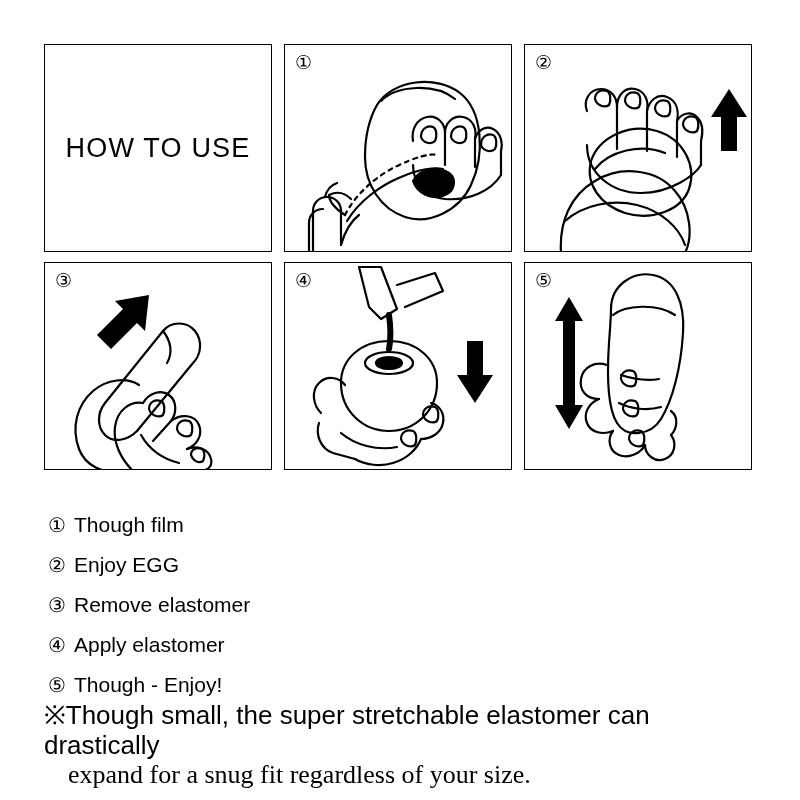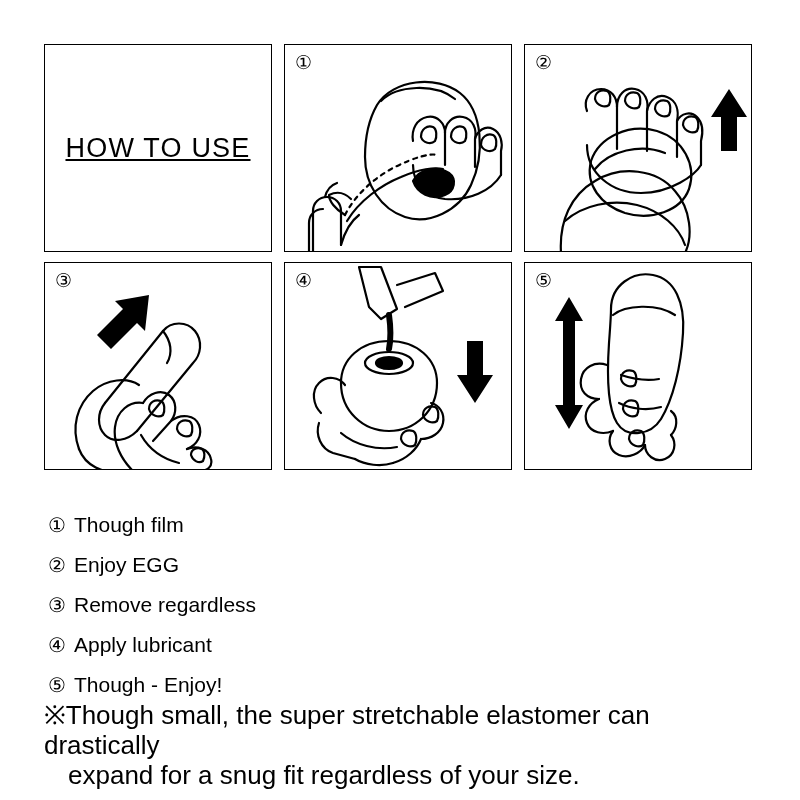--- a/index.html
+++ b/index.html
@@ -50,21 +50,20 @@
   }
   .title-panel {
     display: flex;
     align-items: center;
     justify-content: center;
   }
   .title-text {
     font-size: 27px;
     letter-spacing: 1.2px;
     font-weight: 400;
-    text-decoration: underline;
   }
   .panel svg {
     position: absolute;
     left: 0;
     top: 0;
     width: 228px;
     height: 208px;
   }
   
   .steps {
@@ -89,20 +88,21 @@
     position: absolute;
     left: 44px;
     top: 700px;
     width: 720px;
     font-size: 26px;
     line-height: 30px;
   }
   .note .note-line2 {
     display: block;
     padding-left: 24px;
+    font-family: Liberation Serif, serif;
   }
 </style>
 </head>
 <body>
 
 <div class="sheet">
 
   <div class="grid">
 
     <div class="panel title-panel">
@@ -266,25 +266,25 @@
     <div class="step-row">
       <span class="mark">①</span>
       <span>Though film</span>
     </div>
     <div class="step-row">
       <span class="mark">②</span>
       <span>Enjoy EGG</span>
     </div>
     <div class="step-row">
       <span class="mark">③</span>
-      <span>Remove regardless</span>
+      <span>Remove elastomer</span>
     </div>
     <div class="step-row">
       <span class="mark">④</span>
-      <span>Apply lubricant</span>
+      <span>Apply elastomer</span>
     </div>
     <div class="step-row">
       <span class="mark">⑤</span>
       <span>Though - Enjoy!</span>
     </div>
   </div>
 
   <div class="note">
     <span>※Though small, the super stretchable elastomer can drastically</span>
     <span class="note-line2">expand for a snug fit regardless of your size.</span>

